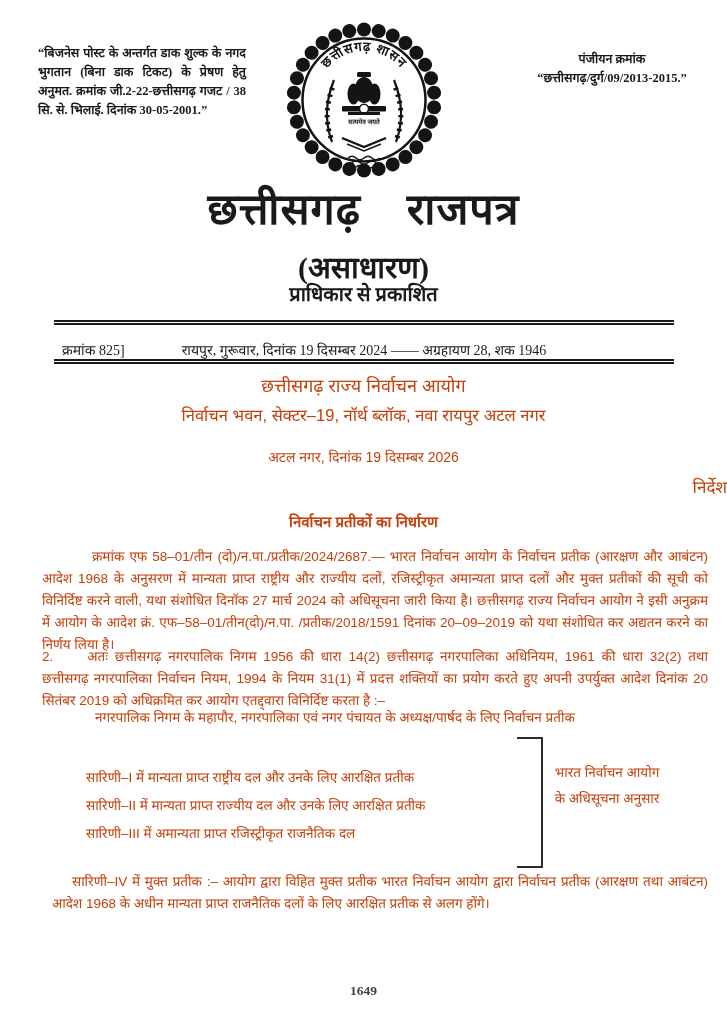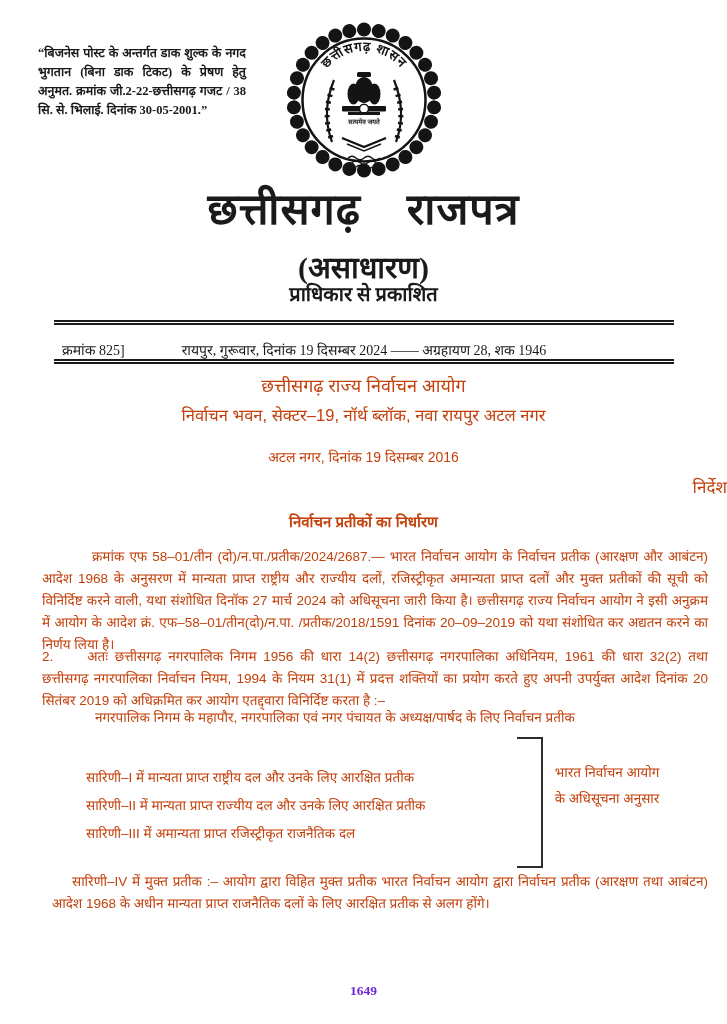--- a/index.html
+++ b/index.html
@@ -79,31 +79,35 @@
   }
   .bracket-note {
     left: 548px; top: 760px; width: 118px;
     font-size: 13.5px; line-height: 26px; text-align: center;
   }
 
   .para4 { left: 52px; top: 871px; width: 656px; text-indent: 20px; }
 
   .page-number {
     top: 983px; font-size: 13.5px; font-weight: bold;
-    font-family: "Liberation Serif", serif; color: #6d28d9;
+    font-family: "Liberation Serif", serif; color: #404040;
   }
 
   .emblem-svg text { font-family: "Liberation Serif", serif; }
 </style>
 </head>
 <body>
 
 <div class="page">
 
   <div class="abs left-note">“बिजनेस पोस्ट के अन्तर्गत डाक शुल्क के नगद भुगतान (बिना डाक टिकट) के प्रेषण हेतु अनुमत. क्रमांक जी.2-22-छत्तीसगढ़ गजट / 38 सि. से. भिलाई. दिनांक 30-05-2001.”</div>
+  <div class="abs right-note">
+    <div>पंजीयन क्रमांक</div>
+    <div>“छत्तीसगढ़/दुर्ग/09/2013-2015.”</div>
+  </div>
 
   <div class="abs emblem-wrap">
     <svg class="emblem-svg" width="160" height="160" viewBox="0 0 160 160" fill="#141414" stroke="none">
 
       <g>
         <circle cx="80" cy="9.5" r="7" transform="rotate(0 80 80)"></circle>
         <circle cx="80" cy="9.5" r="7" transform="rotate(12 80 80)"></circle>
         <circle cx="80" cy="9.5" r="7" transform="rotate(24 80 80)"></circle>
         <circle cx="80" cy="9.5" r="7" transform="rotate(36 80 80)"></circle>
         <circle cx="80" cy="9.5" r="7" transform="rotate(48 80 80)"></circle>
@@ -173,21 +177,21 @@
   <div class="abs center gazette-subtitle">(असाधारण)</div>
   <div class="abs center gazette-publish">प्राधिकार से प्रकाशित</div>
 
   <div class="abs dateline">
     <span class="issue">क्रमांक 825]</span>
     <span class="dl-center">रायपुर, गुरूवार, दिनांक 19 दिसम्बर 2024 —— अग्रहायण 28, शक 1946</span>
   </div>
 
   <div class="abs center org-name body-text">छत्तीसगढ़ राज्य निर्वाचन आयोग</div>
   <div class="abs center org-addr body-text">निर्वाचन भवन, सेक्टर–19, नॉर्थ ब्लॉक, नवा रायपुर अटल नगर</div>
-  <div class="abs center place-date body-text">अटल नगर, दिनांक 19 दिसम्बर 2016</div>
+  <div class="abs center place-date body-text">अटल नगर, दिनांक 19 दिसम्बर 2026</div>
   <div class="abs center heading1 body-text">निर्देश</div>
   <div class="abs center heading2 body-text">निर्वाचन प्रतीकों का निर्धारण</div>
 
   <p class="abs para para1 body-text">क्रमांक एफ 58–01/तीन (दो)/न.पा./प्रतीक/2024/2687.— भारत निर्वाचन आयोग के निर्वाचन प्रतीक (आरक्षण और आबंटन) आदेश 1968 के अनुसरण में मान्यता प्राप्त राष्ट्रीय और राज्यीय दलों, रजिस्ट्रीकृत अमान्यता प्राप्त दलों और मुक्त प्रतीकों की सूची को विनिर्दिष्ट करने वाली, यथा संशोधित दिनॉक 27 मार्च 2024 को अधिसूचना जारी किया है। छत्तीसगढ़ राज्य निर्वाचन आयोग ने इसी अनुक्रम में आयोग के आदेश क्रं. एफ–58–01/तीन(दो)/न.पा. /प्रतीक/2018/1591 दिनांक 20–09–2019 को यथा संशोधित कर अद्यतन करने का निर्णय लिया है।</p>
 
   <p class="abs para para2 body-text"><span class="pnum">2.</span><span>अतः छत्तीसगढ़ नगरपालिक निगम 1956 की धारा 14(2) छत्तीसगढ़ नगरपालिका अधिनियम, 1961 की धारा 32(2) तथा छत्तीसगढ़ नगरपालिका निर्वाचन नियम, 1994 के नियम 31(1) में प्रदत्त शक्तियों का प्रयोग करते हुए अपनी उपर्युक्त आदेश दिनांक 20 सितंबर 2019 को अधिक्रमित कर आयोग एतद्द्वारा विनिर्दिष्ट करता है :–</span></p>
 
   <p class="abs para3 body-text">नगरपालिक निगम के महापौर, नगरपालिका एवं नगर पंचायत के अध्यक्ष/पार्षद के लिए निर्वाचन प्रतीक</p>
 
   <div class="abs list-item li-0 body-text">सारिणी–I में मान्यता प्राप्त राष्ट्रीय दल और उनके लिए आरक्षित प्रतीक</div>

